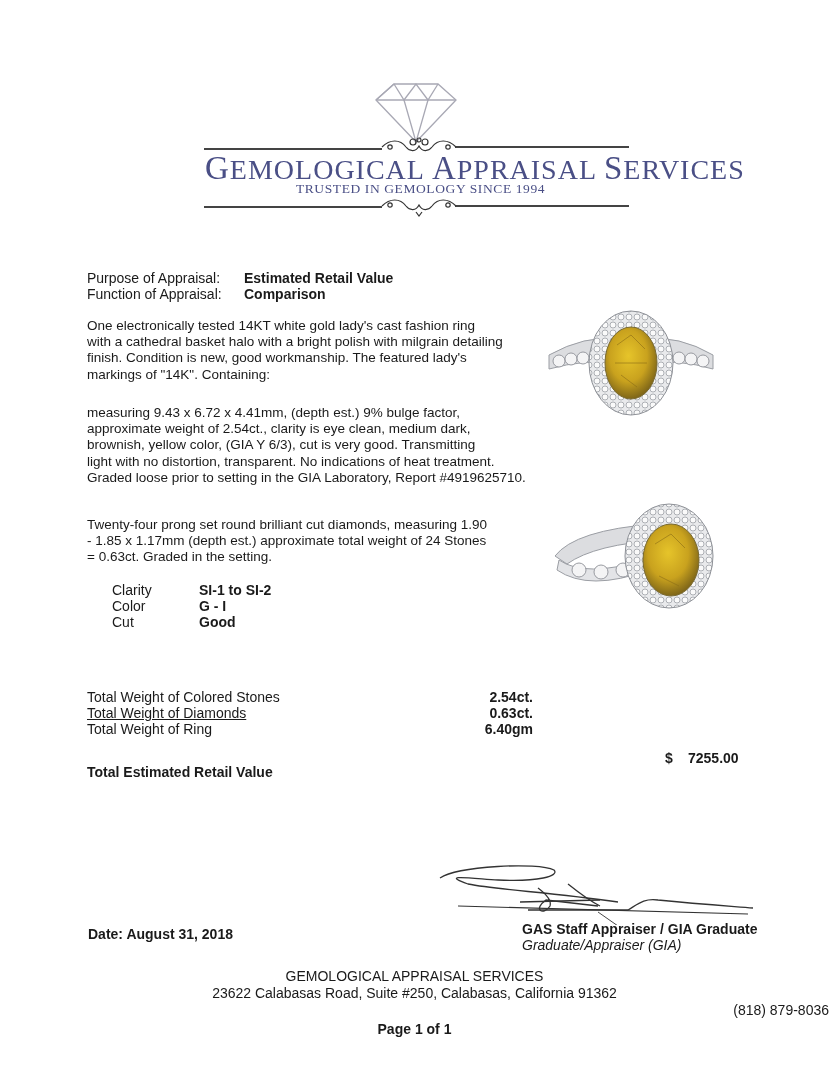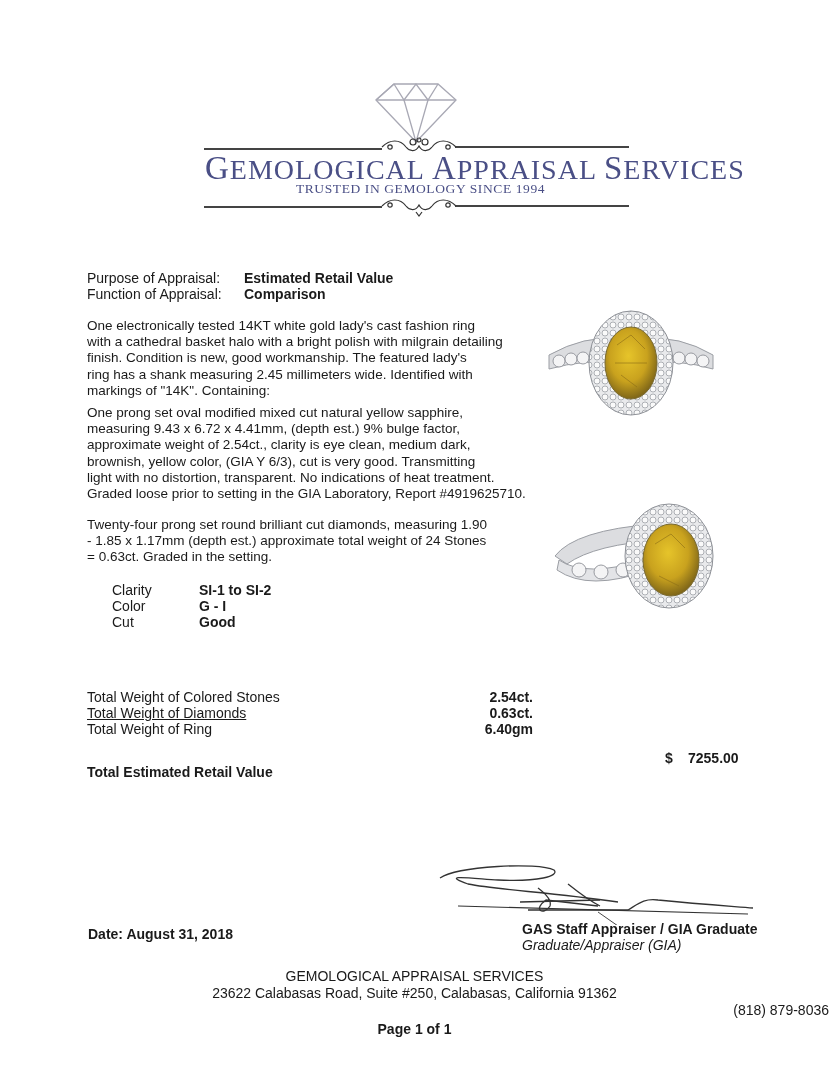--- a/index.html
+++ b/index.html
@@ -64,26 +64,24 @@
 
 <div class="abs txt" style="left:87px;top:270px;">Purpose of Appraisal:</div>
 <div class="abs txt b" style="left:244px;top:270px;">Estimated Retail Value</div>
 <div class="abs txt" style="left:87px;top:286px;">Function of Appraisal:</div>
 <div class="abs txt b" style="left:244px;top:286px;">Comparison</div>
 
 <div class="abs para" style="left:87px;top:318px;">
   <div>One electronically tested 14KT white gold lady's cast fashion ring</div>
   <div>with a cathedral basket halo with a bright polish with milgrain detailing</div>
   <div>finish. Condition is new, good workmanship. The featured lady's</div>
-  <div>ring has a shank measuring 2.45 millimeters wide. Identified with</div>
   <div>markings of "14K".  Containing:</div>
 </div>
 
 <div class="abs para" style="left:87px;top:405px;">
-  <div>One prong set oval modified mixed cut natural yellow sapphire,</div>
   <div>measuring 9.43 x 6.72 x 4.41mm, (depth est.)  9% bulge factor,</div>
   <div>approximate weight of 2.54ct., clarity is eye clean, medium dark,</div>
   <div>brownish, yellow color, (GIA Y 6/3), cut is very good. Transmitting</div>
   <div>light with no distortion, transparent. No indications of heat treatment.</div>
   <div>Graded loose prior to setting in the GIA Laboratory, Report #4919625710.</div>
 </div>
 
 <div class="abs para" style="left:87px;top:517px;">
   <div>Twenty-four prong set round brilliant cut diamonds, measuring 1.90</div>
   <div>- 1.85 x 1.17mm (depth est.) approximate total weight of 24 Stones</div>

